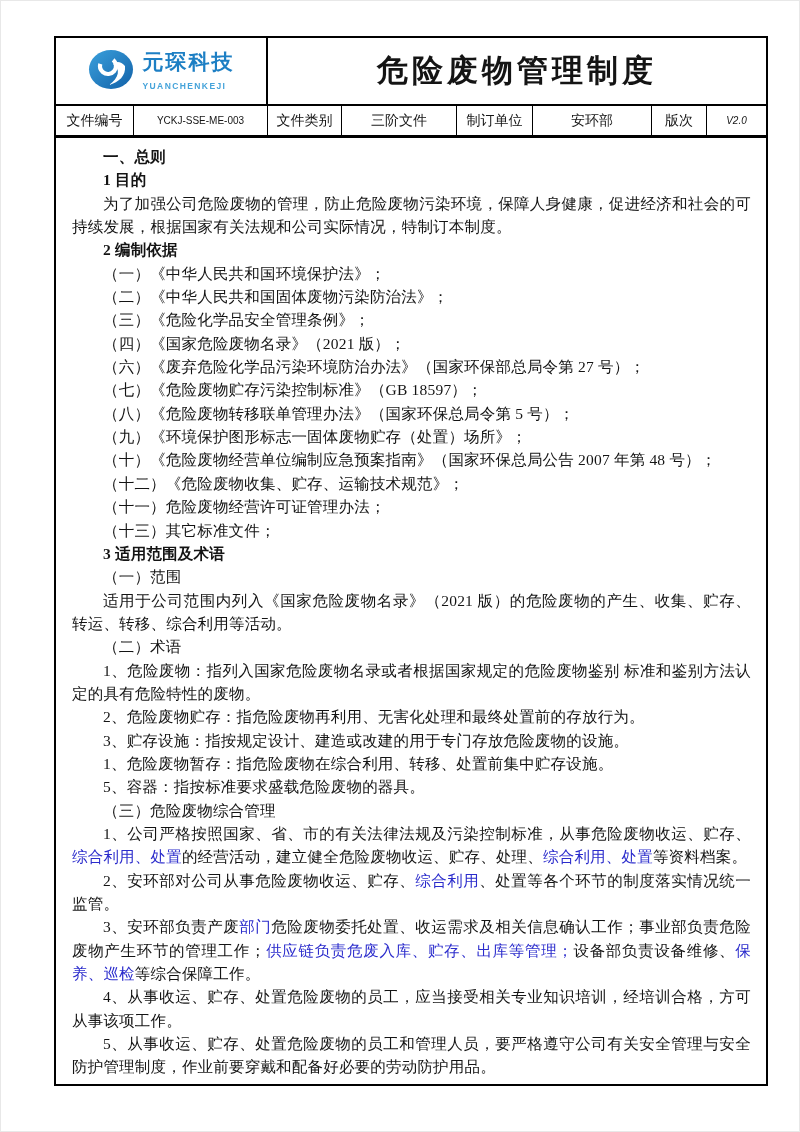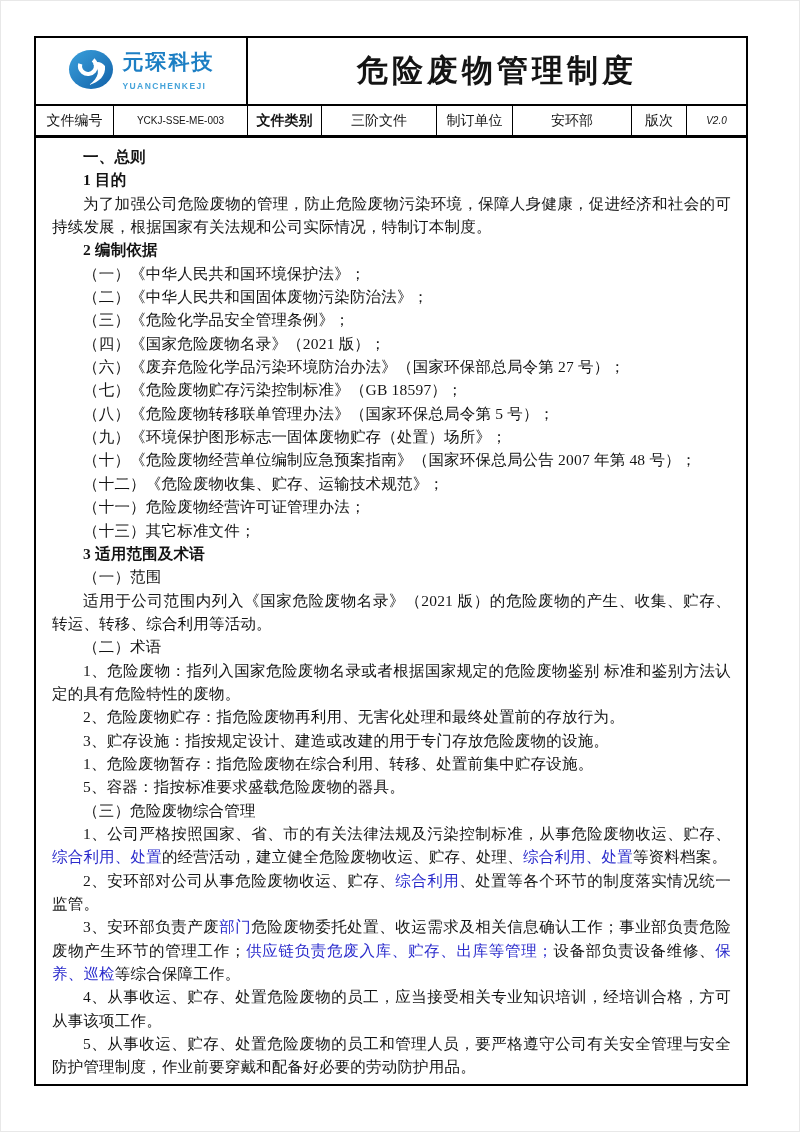--- a/index.html
+++ b/index.html
@@ -3,21 +3,21 @@
 <meta charset="utf-8">
 <style>
   html,body{margin:0;padding:0;}
   body{
     width:800px;height:1132px;background:#ffffff;position:relative;
     font-family:"Liberation Serif","DejaVu Serif",serif;color:#141414;
     -webkit-font-smoothing:antialiased;
   }
   .canvas{position:absolute;inset:0;border:1px solid #e8e8e8;box-sizing:border-box;}
   .frame{
-    position:absolute;left:33px;top:35px;width:714px;box-sizing:border-box;
+    position:absolute;left:53px;top:35px;width:714px;box-sizing:border-box;
     border:2.5px solid #000;background:#fff;
   }
   
   .header-row{display:flex;height:66px;border-bottom:2px solid #000;}
   .logo-cell{
     flex:0 0 212px;border-right:2px solid #000;display:flex;
     align-items:center;justify-content:center;gap:9px;box-sizing:border-box;
   }
   .brand-text{display:flex;flex-direction:column;line-height:1;}
   .brand-name{
@@ -31,21 +31,21 @@
   .title-cell{flex:1;display:flex;align-items:center;justify-content:center;}
   .doc-title{font-size:31px;font-weight:bold;letter-spacing:4px;}
   
   .info-row{display:flex;height:29px;border-bottom:3px solid #000;font-size:14px;}
   .info-cell{
     display:flex;align-items:center;justify-content:center;
     border-right:1.5px solid #000;box-sizing:border-box;white-space:nowrap;
   }
   .info-cell:nth-child(1){flex:0 0 78px;}
   .info-cell:nth-child(2){flex:0 0 134px;}
-  .info-cell:nth-child(3){flex:0 0 74px;font-weight:bold;}
+  .info-cell:nth-child(3){flex:0 0 74px;}
   .info-cell:nth-child(4){flex:0 0 115px;}
   .info-cell:nth-child(5){flex:0 0 76px;}
   .info-cell:nth-child(6){flex:0 0 119px;}
   .info-cell:nth-child(7){flex:0 0 55px;}
   .info-cell:nth-child(8){flex:1;border-right:none;font-style:italic;}
   .info-cell.sans{font-family:"Liberation Sans","DejaVu Sans",sans-serif;font-size:10px;}
   
   .body-text{padding:7px 15px 5px 16px;}
   .para{
     margin:0;font-size:15.5px;line-height:23.35px;

